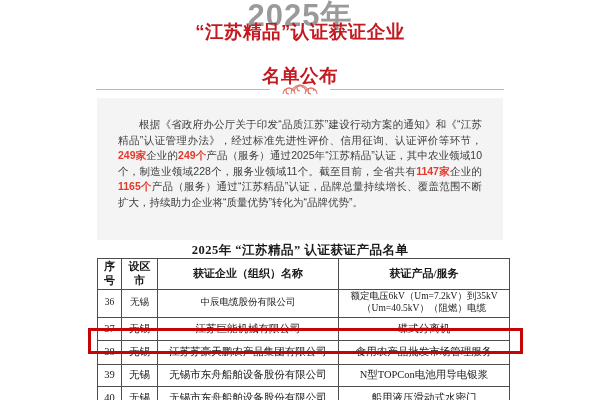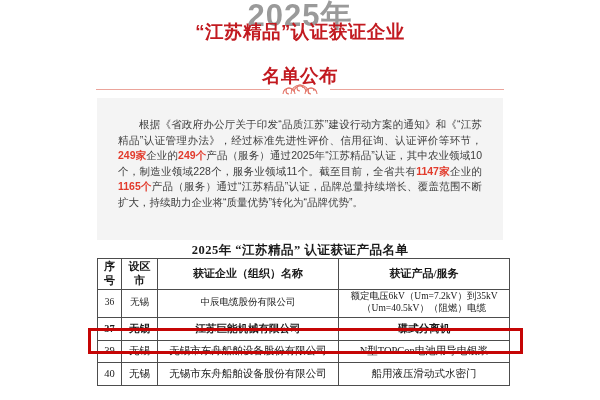--- a/index.html
+++ b/index.html
@@ -20,21 +20,21 @@
   .rednum{color:#e23a2b;font-weight:bold;}
   .table-title{top:242px;font-size:12.5px;font-weight:bold;color:#1a1a1a;
                font-family:"Liberation Serif",serif;letter-spacing:.5px;}
   table.cert{position:absolute;left:97px;top:258px;width:412px;border-collapse:collapse;
              font-family:"Liberation Serif",serif;font-size:10.5px;color:#1a1a1a;
              table-layout:fixed;}
   table.cert td,table.cert th{border:1px solid #4d4d4d;text-align:center;vertical-align:middle;
              padding:1px 3px;line-height:1.25;overflow:hidden;}
   table.cert th{font-weight:bold;font-size:11px;height:21px;}
   tr.r0 td{height:25px;font-size:9.5px;}
-  tr.r1 td{height:20px;font-weight:bold;}
+  tr.r1 td{height:20px;}
   tr.r2 td{height:21px;}
   tr.r3 td{height:19px;}
   tr.r4 td{height:20px;}
   .hl-box{position:absolute;left:88px;top:328px;width:435px;height:26px;
           border:3px solid #c50505;z-index:5;box-sizing:border-box;}
 </style>
 </head>
 <body>
 
 <div class="page">
@@ -87,20 +87,26 @@
       <td>无锡</td>
       <td>中辰电缆股份有限公司</td>
       <td>额定电压6kV（Um=7.2kV）到35kV（Um=40.5kV）（阻燃）电缆</td>
     </tr>
     <tr class="r1">
       <td>37</td>
       <td>无锡</td>
       <td>江苏巨能机械有限公司</td>
       <td>碟式分离机</td>
     </tr>
+    <tr class="r2">
+      <td>38</td>
+      <td>无锡</td>
+      <td>江苏苏豪天鹏农产品集团有限公司</td>
+      <td>食用农产品批发市场管理服务</td>
+    </tr>
     <tr class="r3">
       <td>39</td>
       <td>无锡</td>
       <td>无锡市东舟船舶设备股份有限公司</td>
       <td>N型TOPCon电池用导电银浆</td>
     </tr>
     <tr class="r4">
       <td>40</td>
       <td>无锡</td>
       <td>无锡市东舟船舶设备股份有限公司</td>

